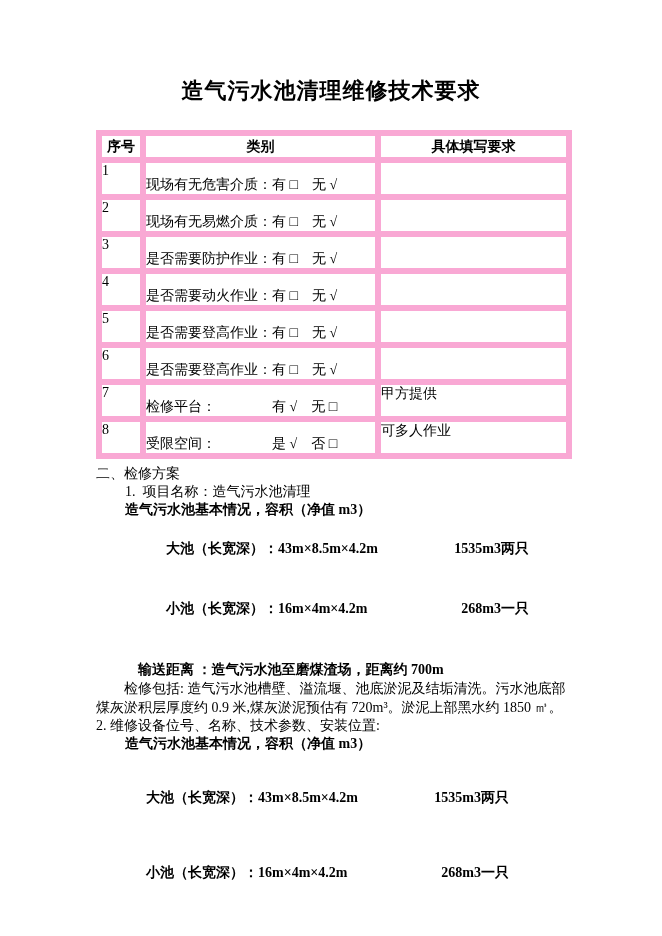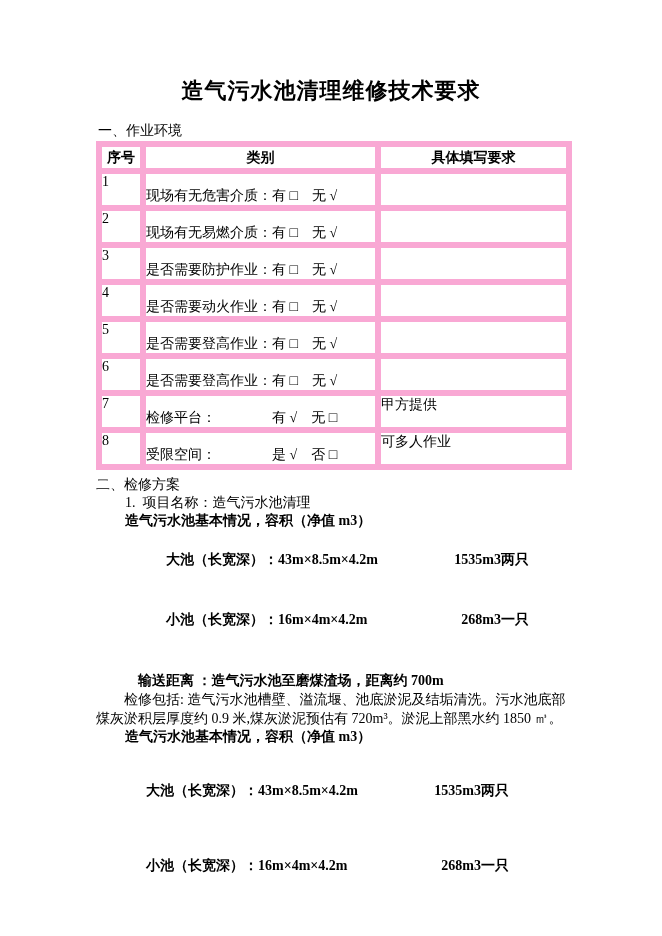--- a/index.html
+++ b/index.html
@@ -16,21 +16,21 @@
     font-family: "Liberation Serif", "DejaVu Serif", serif;
     overflow: hidden;
   }
   .content {
     padding: 76px 96px 0 96px;
   }
   .doc-title {
     font-size: 22px;
     font-weight: bold;
     text-align: center;
-    margin: 0 0 16px 0;
+    margin: 0 0 24px 0;
     letter-spacing: 1px;
   }
   .sec-heading {
     font-size: 14px;
     line-height: 18px;
     margin: 0 0 1px 2px;
   }
   
   table.env {
     border-collapse: collapse;
@@ -106,21 +106,20 @@
   }
 </style>
 </head>
 <body>
 
 <div class="page">
   <div class="content">
 
     <h1 class="doc-title">造气污水池清理维修技术要求</h1>
 
-    <div class="sec-heading">一、作业环境</div>
 
     <table class="env">
       <colgroup>
         <col style="width:44px">
         <col style="width:235px">
         <col style="width:191px">
       </colgroup>
       <thead>
         <tr>
           <th>序号</th>
@@ -183,20 +182,21 @@
       </div>
 
       <div class="line ind-b bold gap-s spec-line">
         <span class="spec-label">小池（长宽深）：16m×4m×4.2m</span><span class="spec-volume">268m3</span><span>一只</span>
       </div>
 
       <div class="line ind-b bold gap-l">输送距离 ：造气污水池至磨煤渣场，距离约 700m</div>
 
       <div class="para-wrap">检修包括: 造气污水池槽壁、溢流堰、池底淤泥及结垢清洗。污水池底部煤灰淤积层厚度约 0.9 米,煤灰淤泥预估有 720m³。淤泥上部黑水约 1850 ㎥。</div>
 
+      <div class="line">2. 维修设备位号、名称、技术参数、安装位置:</div>
 
       <div class="line ind-a bold gap-s">造气污水池基本情况，容积（净值 m3）</div>
 
       <div class="line ind-c bold gap-m spec-line">
         <span class="spec-label">大池（长宽深）：43m×8.5m×4.2m</span><span class="spec-volume">1535m3</span><span>两只</span>
       </div>
 
       <div class="line ind-c bold gap-m spec-line">
         <span class="spec-label">小池（长宽深）：16m×4m×4.2m</span><span class="spec-volume">268m3</span><span>一只</span>
       </div>

